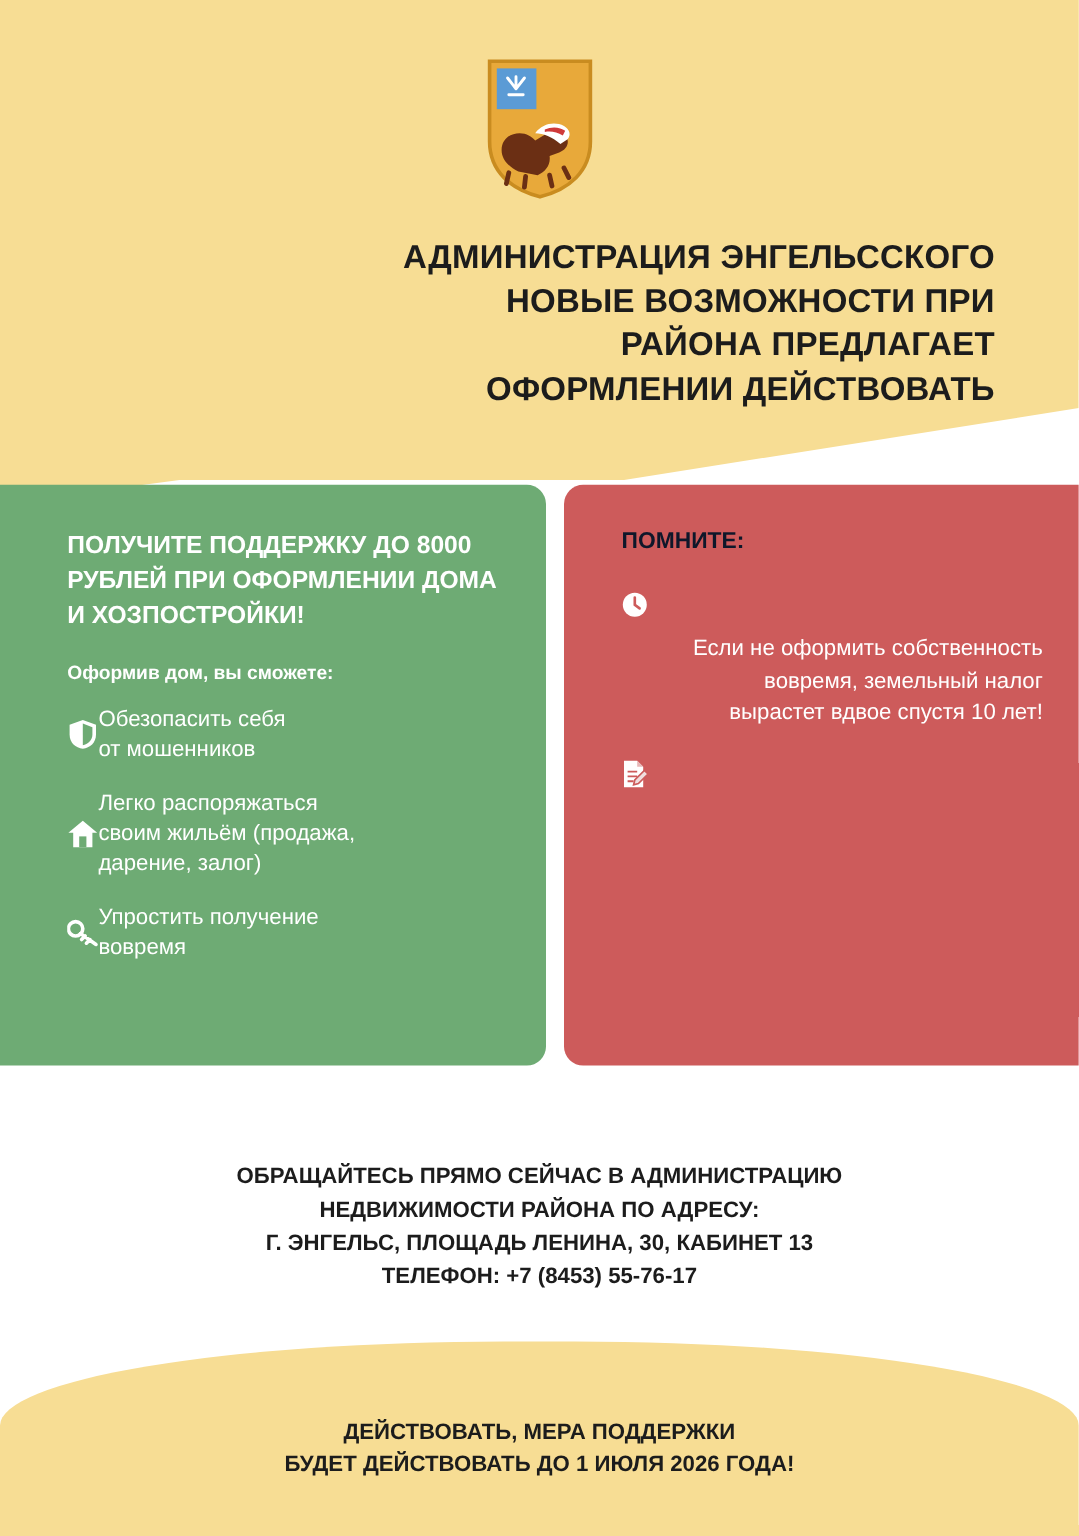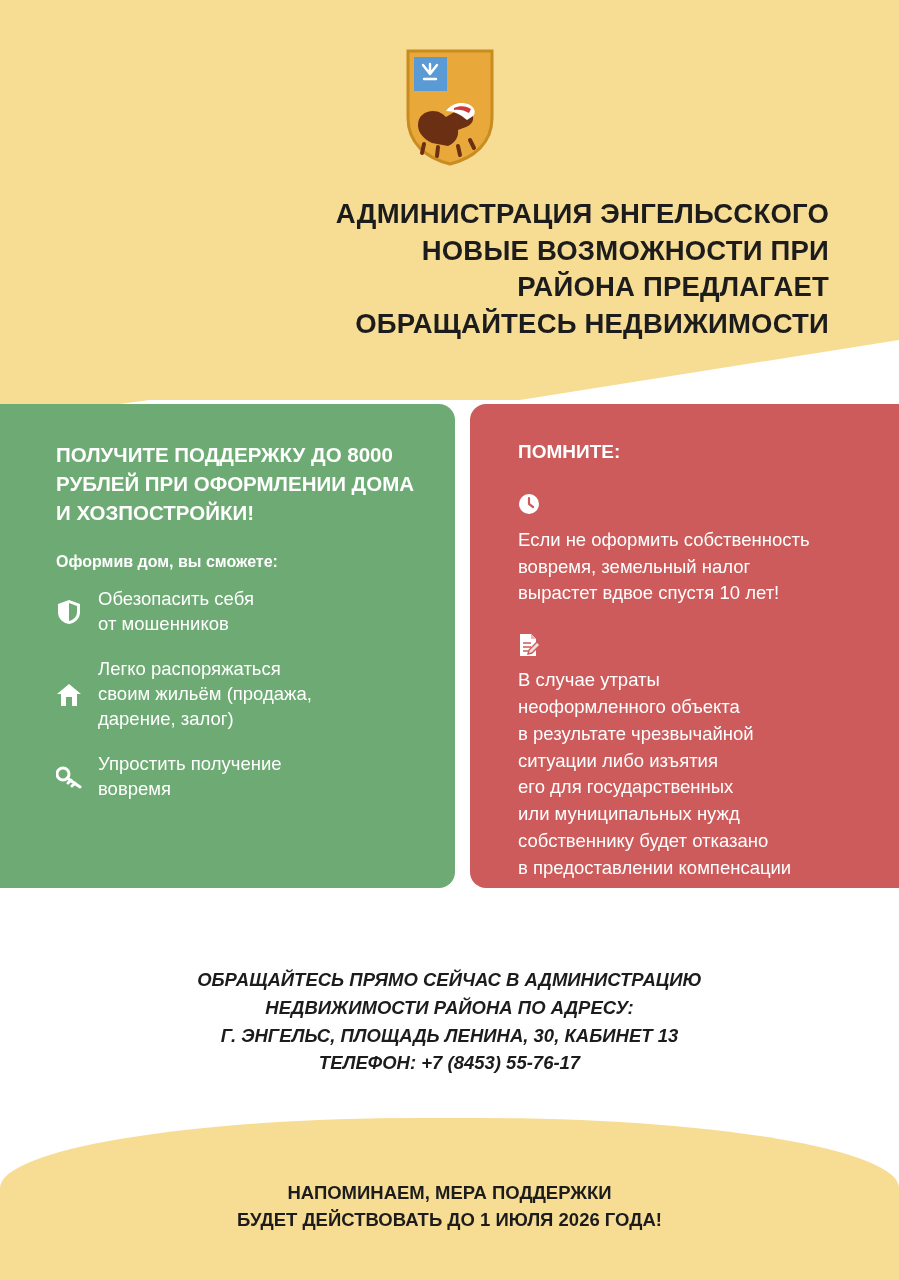--- a/index.html
+++ b/index.html
@@ -96,56 +96,56 @@
   }
 
   .card-title {
     color: #ffffff;
     font-weight: bold;
     font-size: 20.5px;
     line-height: 1.42;
     margin: 0 0 26px 0;
   }
   .card-title-red {
-    color: #ffffff;
+    color: #0f172a;
     font-weight: bold;
     font-size: 19px;
     line-height: 1.3;
     margin: 0 0 28px 0;
   }
   .card-sub {
     color: #ffffff;
     font-weight: bold;
     font-size: 16px;
     margin: 0 0 16px 0;
   }
 
   .feature {
     display: flex;
     align-items: center;
-    gap: 16px;
     margin-bottom: 20px;
   }
   .feature-icon {
     flex: 0 0 26px;
     width: 26px;
     height: 26px;
     display: flex;
     align-items: center;
     justify-content: center;
   }
   .feature-text {
     color: #ffffff;
     font-size: 18.5px;
     line-height: 1.35;
     white-space: pre-line;
   }
 
   .note {
     margin-bottom: 26px;
+    text-align: right;
   }
   .note-icon {
     width: 22px;
     height: 24px;
     margin-bottom: 10px;
     display: block;
   }
   .note-text {
     color: #ffffff;
     font-size: 18.5px;
@@ -157,21 +157,20 @@
   .contacts {
     position: absolute;
     top: 966px;
     left: 0; right: 0;
     z-index: 3;
     text-align: center;
     color: #1c1c1c;
     font-weight: bold;
     font-size: 18.5px;
     line-height: 1.5;
-    font-style: italic;
   }
   .contacts .phone {
     font-size: 18.5px;
     font-weight: bold;
   }
 
   
   .bottom-band {
     position: absolute;
     bottom: 0; left: 0;
@@ -208,21 +207,21 @@
     <path d="M42 63 c6 -8 16 -10 24 -6 c5 3 6 8 3 11 l-6 4 c-7 -6 -14 -9 -21 -9 z" fill="#ffffff"></path>
     <path d="M50 60 c6 -3 13 -2 17 1 l-2 4 c-5 -3 -10 -4 -15 -3 z" fill="#cf3a3a"></path>
     <path d="M20 96 l-2 9 M34 99 l-1 9 M54 98 l2 9 M66 92 l4 8" stroke="#6b2f14" stroke-width="4" stroke-linecap="round"></path>
   </svg>
 </div>
 
 <div class="headline">
   <div>АДМИНИСТРАЦИЯ ЭНГЕЛЬССКОГО</div>
   <div>НОВЫЕ ВОЗМОЖНОСТИ ПРИ</div>
   <div>РАЙОНА ПРЕДЛАГАЕТ</div>
-  <div>ОБРАЩАЙТЕСЬ НЕДВИЖИМОСТИ</div>
+  <div>ОФОРМЛЕНИИ ДЕЙСТВОВАТЬ</div>
 </div>
 
 <div class="cards">
 
   <div class="card card-green">
     <div class="card-title">ПОЛУЧИТЕ ПОДДЕРЖКУ ДО 8000 РУБЛЕЙ ПРИ ОФОРМЛЕНИИ ДОМА И ХОЗПОСТРОЙКИ!</div>
     <div class="card-sub">Оформив дом, вы сможете:</div>
 
     <div class="feature">
       <span class="feature-icon">
@@ -276,37 +275,29 @@
 
     <div class="note">
       <span class="note-icon">
         <svg width="22" height="24" viewBox="0 0 22 24">
             <path d="M2 1 H13 L18 6 V23 H2 Z" fill="#ffffff"></path>
             <path d="M13 1 V6 H18" fill="#e7b7b7"></path>
             <path d="M5 10 H13 M5 14 H13 M5 18 H10" stroke="#cd5b5b" stroke-width="1.6"></path>
             <path d="M19 9 l3 3 l-8 8 l-4 1 l1 -4 z" fill="#f0dede" stroke="#cd5b5b" stroke-width="1.4"></path>
           </svg>
       </span>
-      <div class="note-text">В случае утраты
-неоформленного объекта
-в результате чрезвычайной
-ситуации либо изъятия
-его для государственных
-или муниципальных нужд
-собственнику будет отказано
-в предоставлении компенсации</div>
     </div>
   </div>
 
 </div>
 
 <div class="contacts">
   <div>ОБРАЩАЙТЕСЬ ПРЯМО СЕЙЧАС В АДМИНИСТРАЦИЮ</div>
   <div>НЕДВИЖИМОСТИ РАЙОНА ПО АДРЕСУ:</div>
   <div>Г. ЭНГЕЛЬС, ПЛОЩАДЬ ЛЕНИНА, 30, КАБИНЕТ 13</div>
   <div class="phone">ТЕЛЕФОН: +7 (8453) 55-76-17</div>
 </div>
 
 <div class="bottom-band"></div>
 <div class="footer-text">
-  <div>НАПОМИНАЕМ, МЕРА ПОДДЕРЖКИ</div>
+  <div>ДЕЙСТВОВАТЬ, МЕРА ПОДДЕРЖКИ</div>
   <div>БУДЕТ ДЕЙСТВОВАТЬ ДО 1 ИЮЛЯ 2026 ГОДА!</div>
 </div>
 
 </body></html>

